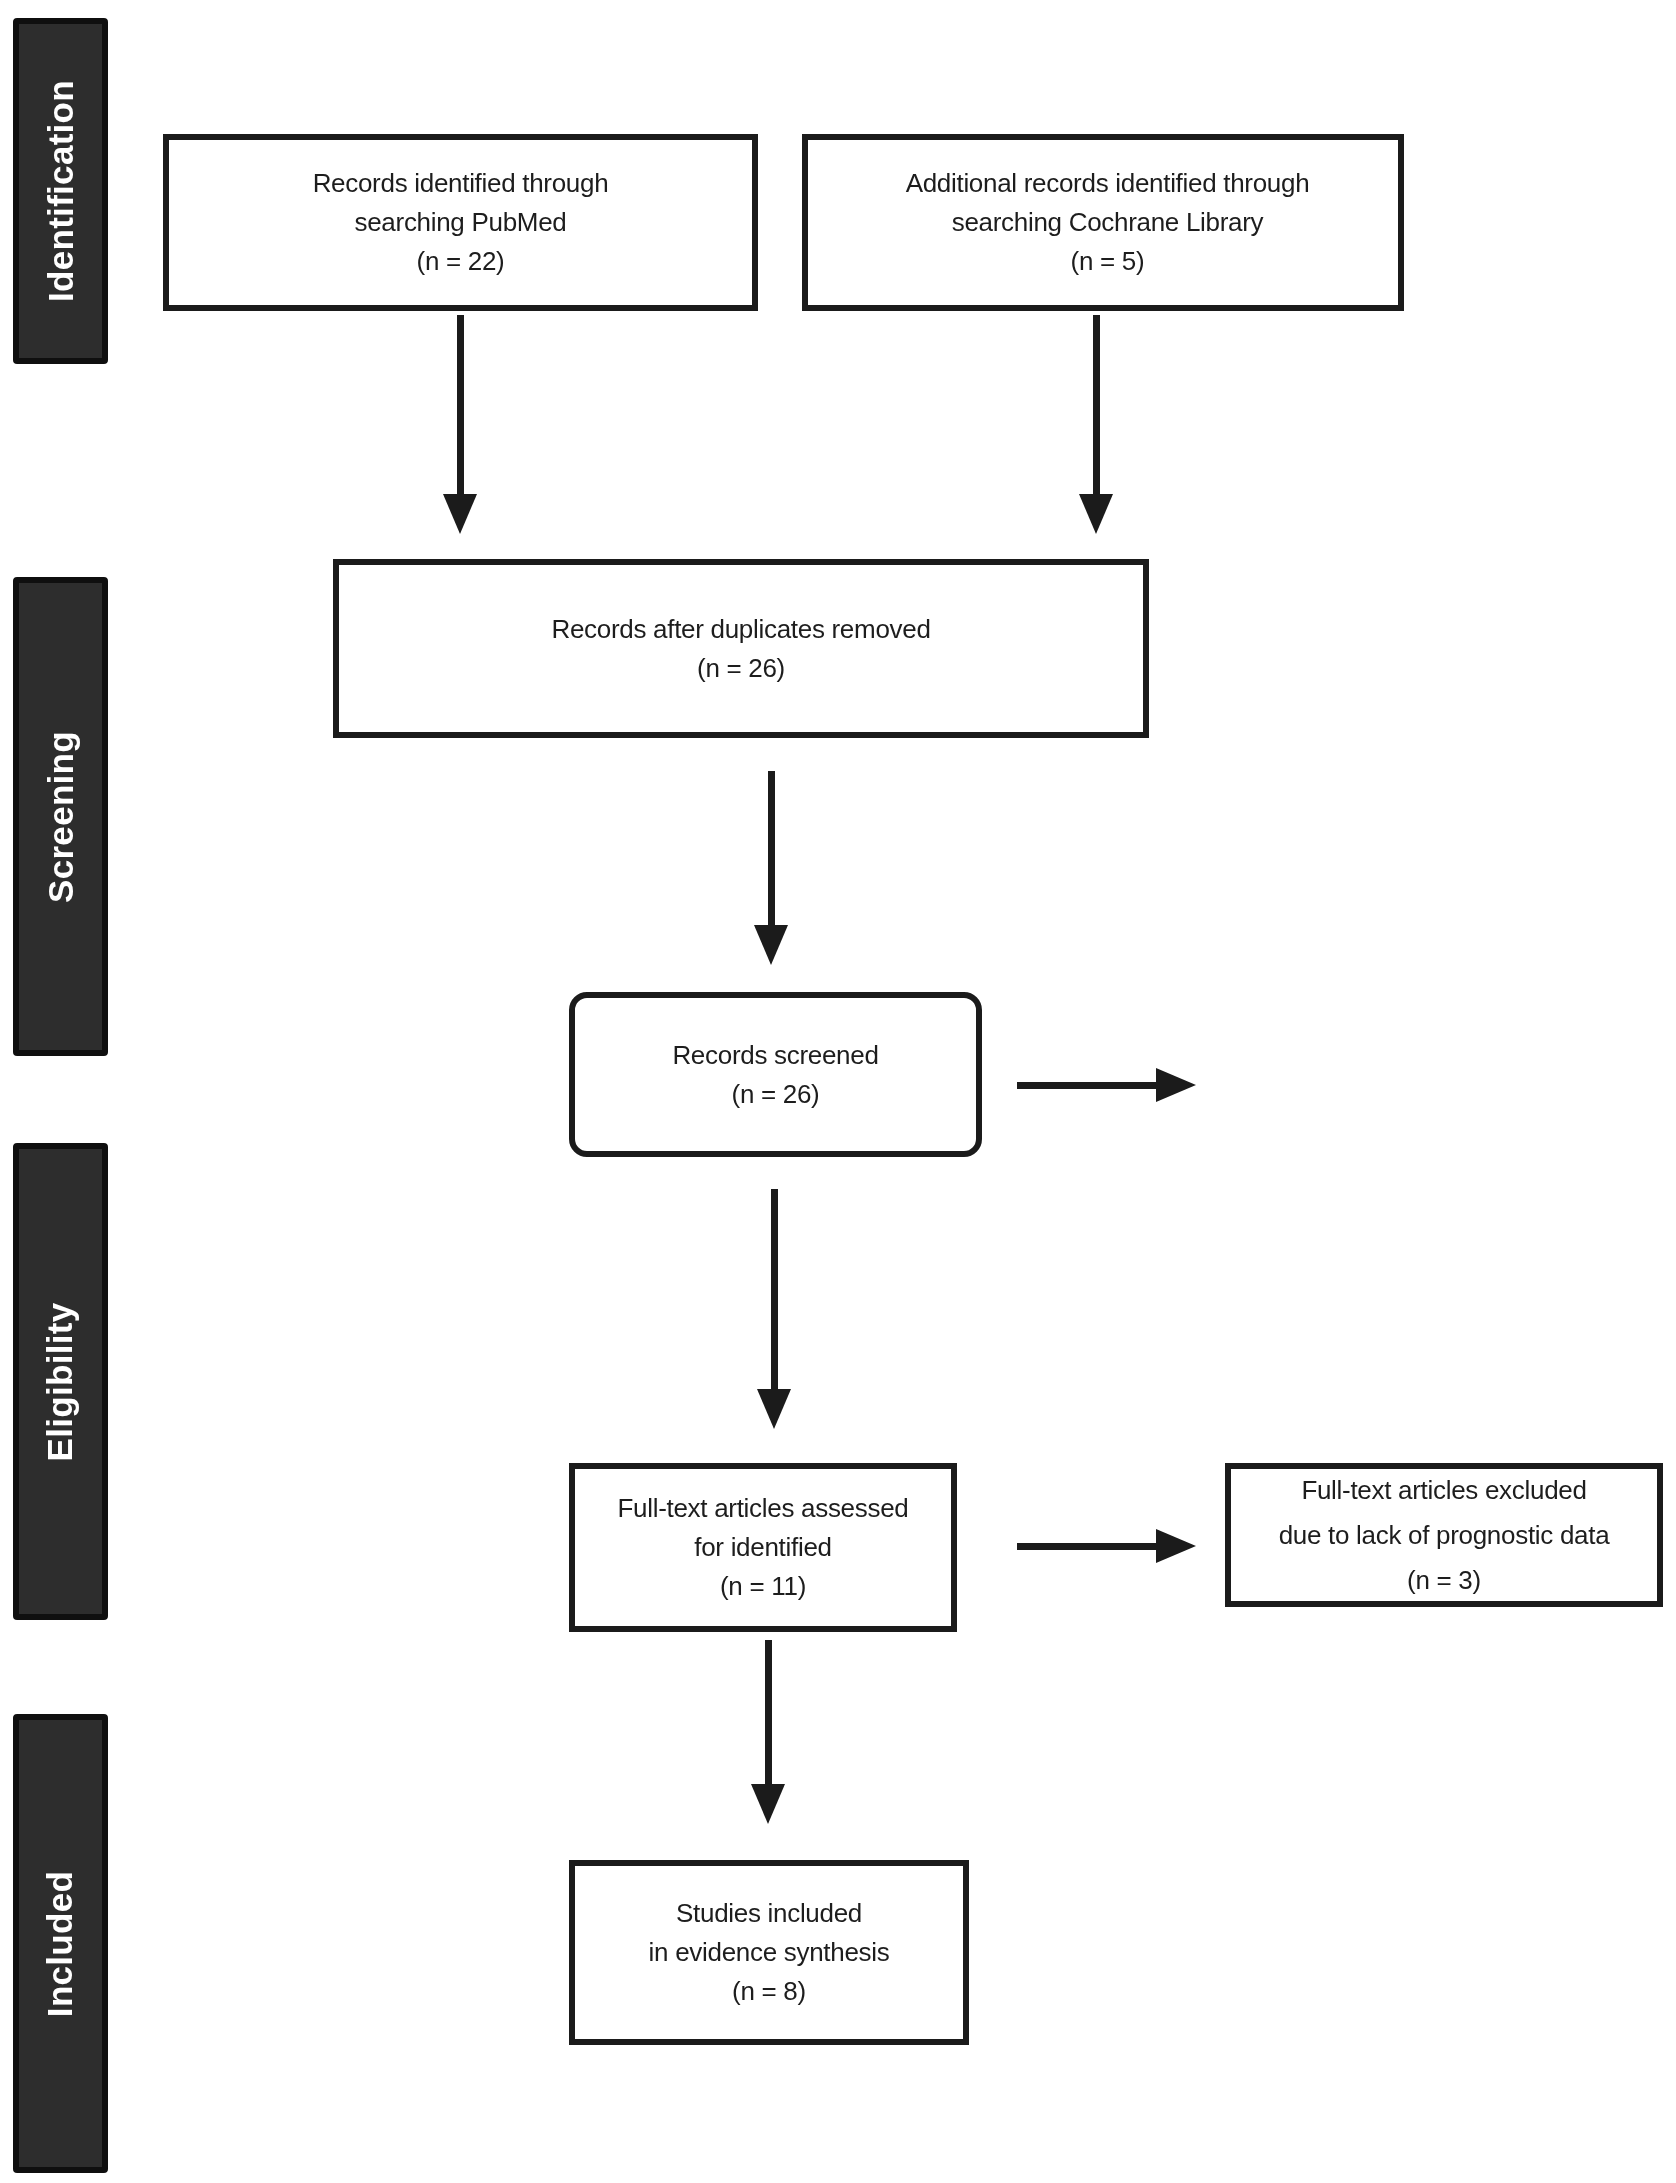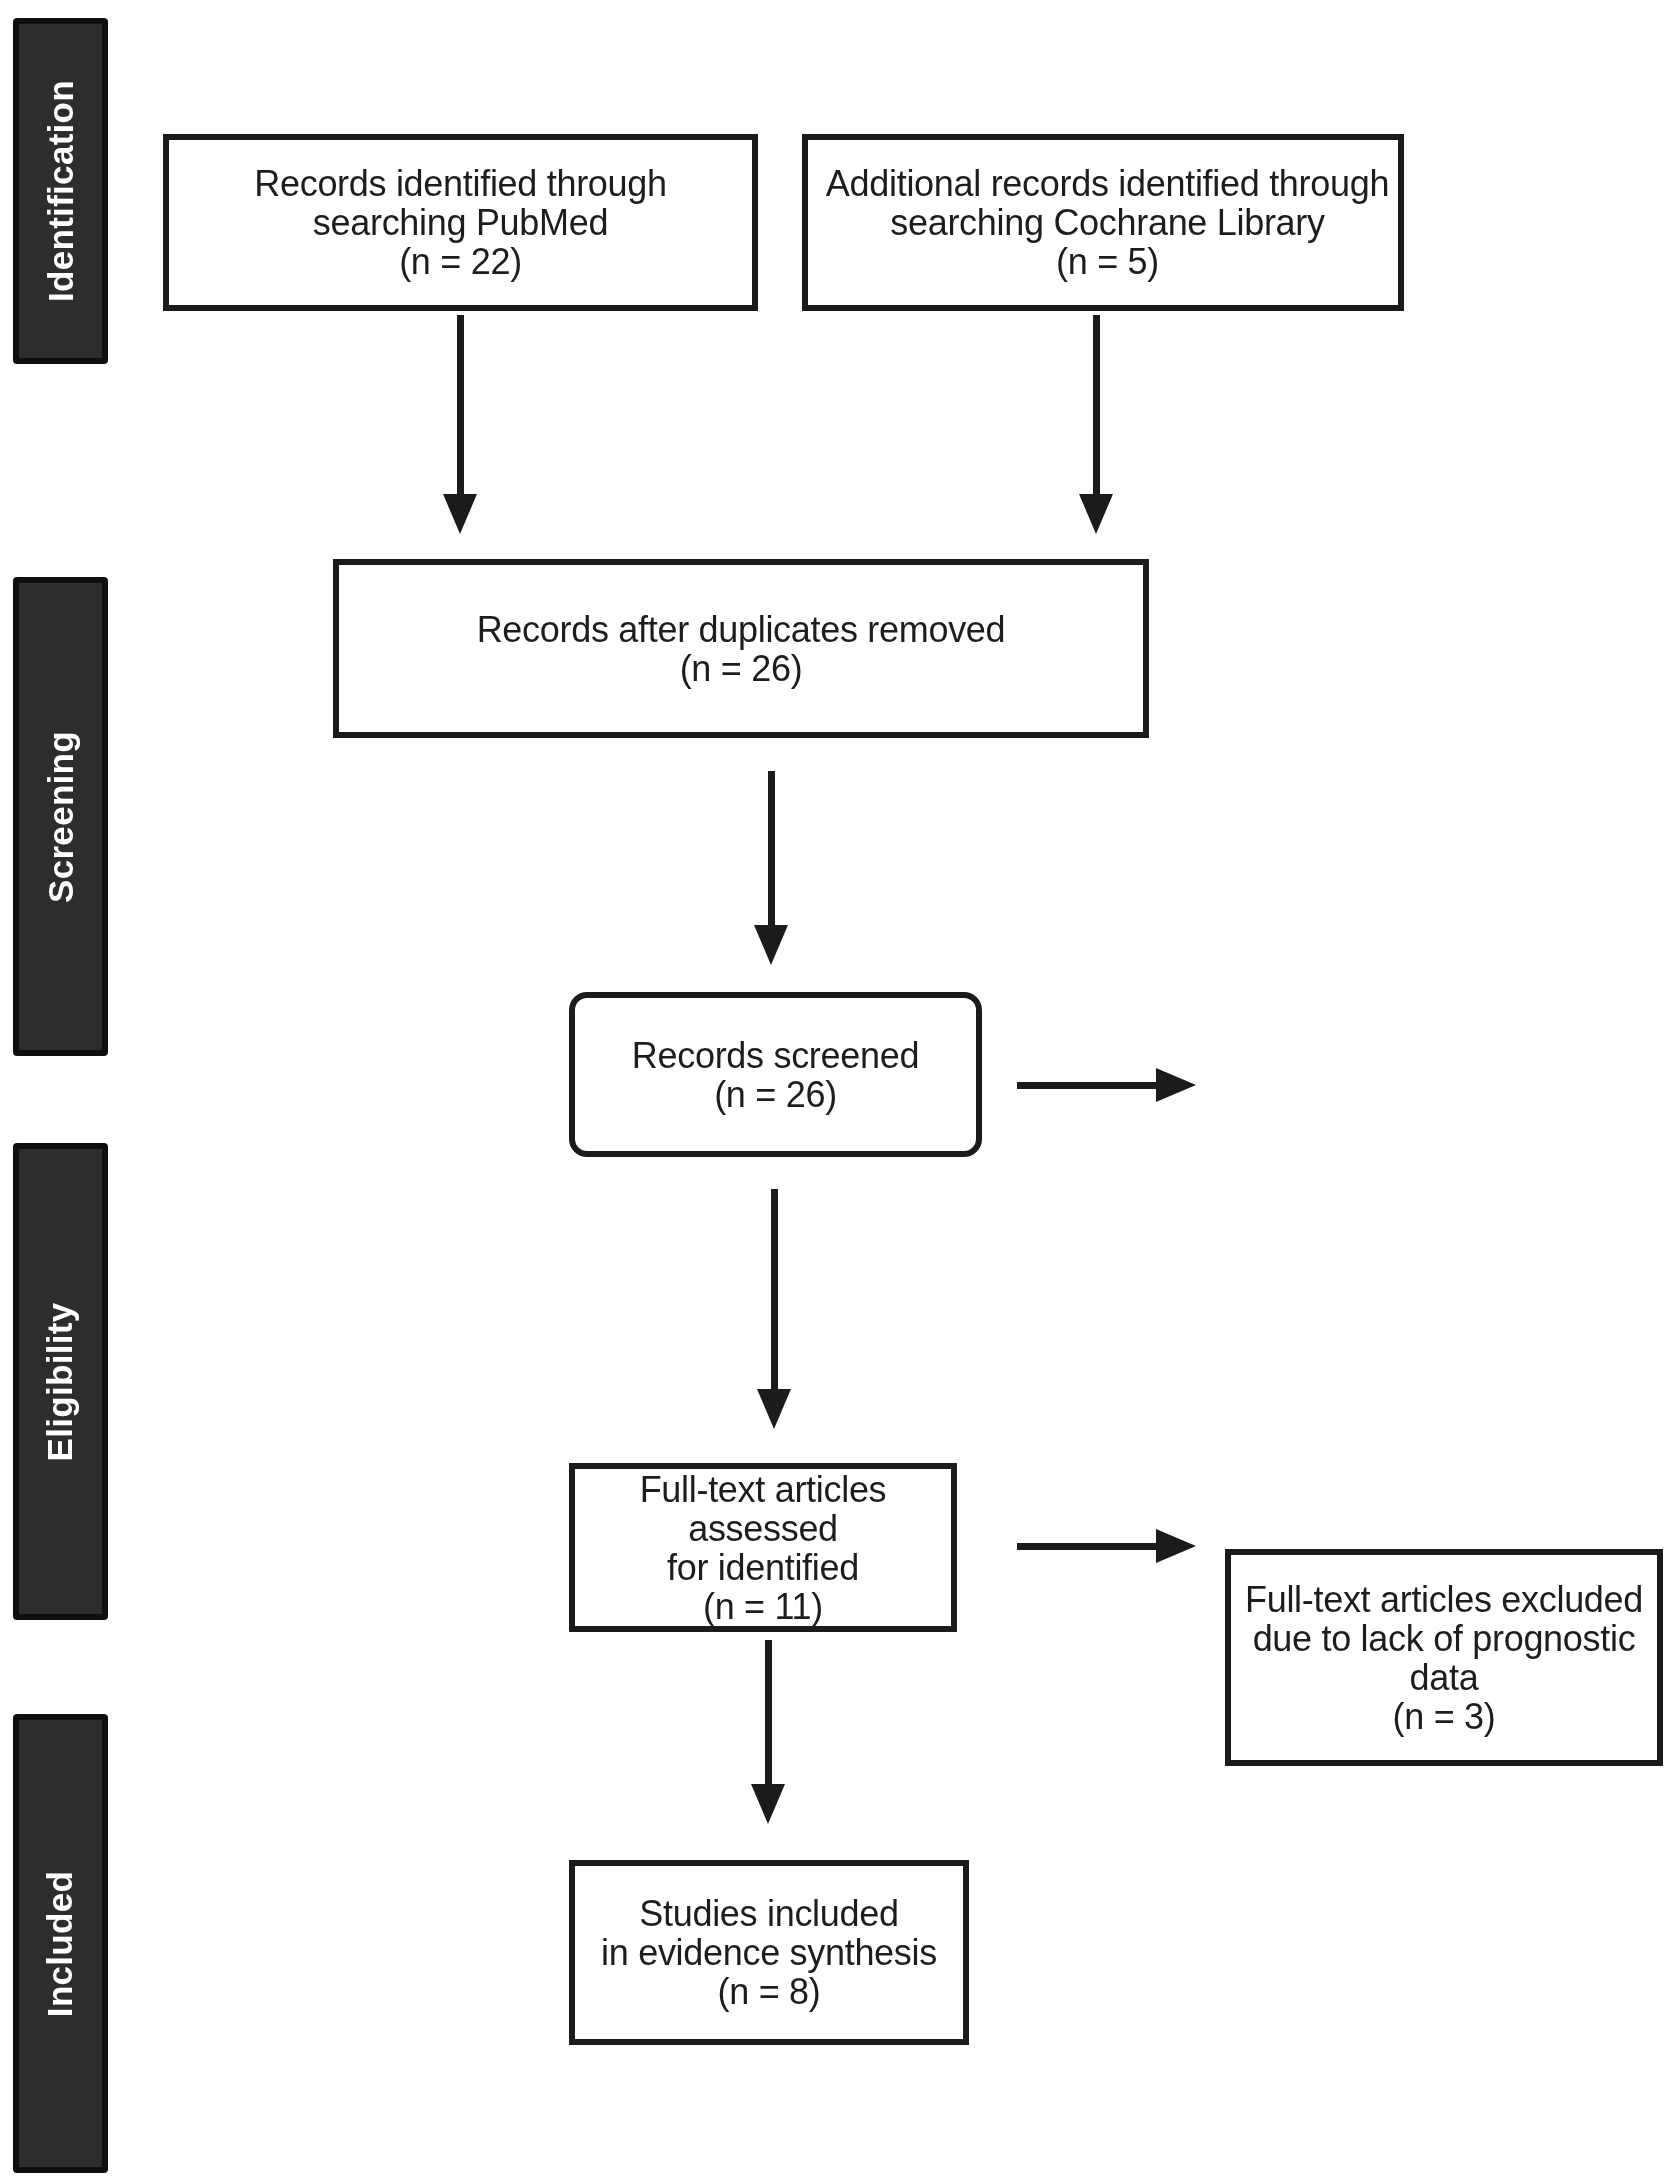--- a/index.html
+++ b/index.html
@@ -40,21 +40,21 @@
     box-sizing: border-box;
     display: flex;
     flex-direction: column;
     align-items: center;
     justify-content: center;
     text-align: center;
   }
   .fbox .line {
     display: block;
     color: #1d1d1d;
-    font-size: 36px;
+    font-size: 26px;
     line-height: 39px;
     letter-spacing: -0.3px;
   }
   
   .vshaft { position: absolute; width: 7.2px; background: #1b1b1b; }
   .hshaft { position: absolute; height: 7.2px; background: #1b1b1b; }
   .head-down {
     position: absolute; width: 0; height: 0;
     border-left: 17.4px solid transparent;
     border-right: 17.4px solid transparent;
@@ -128,21 +128,21 @@
   <div>
     <div class="vshaft" style="left:771px; top:1189px; height:201px;"></div>
     <div class="head-down" style="left:757px; top:1389px;"></div>
   </div>
 
   <div class="fbox" style="left:569px; top:1463px; width:388px; height:169px;">
     <span class="line">Full-text articles assessed</span>
     <span class="line">for identified</span>
     <span class="line">(n = 11)</span>
   </div>
-  <div class="fbox" style="left:1225px; top:1549px; width:438px; height:217px;">
+  <div class="fbox" style="left:1225px; top:1463px; width:438px; height:144px;gap:6px;">
     <span class="line">Full-text articles excluded</span>
     <span class="line">due to lack of prognostic data</span>
     <span class="line">(n = 3)</span>
   </div>
 
   <div>
     <div class="hshaft" style="left:1017px; top:1543px; width:139px;"></div>
     <div class="head-right" style="left:1156px; top:1529px;"></div>
   </div>
 

